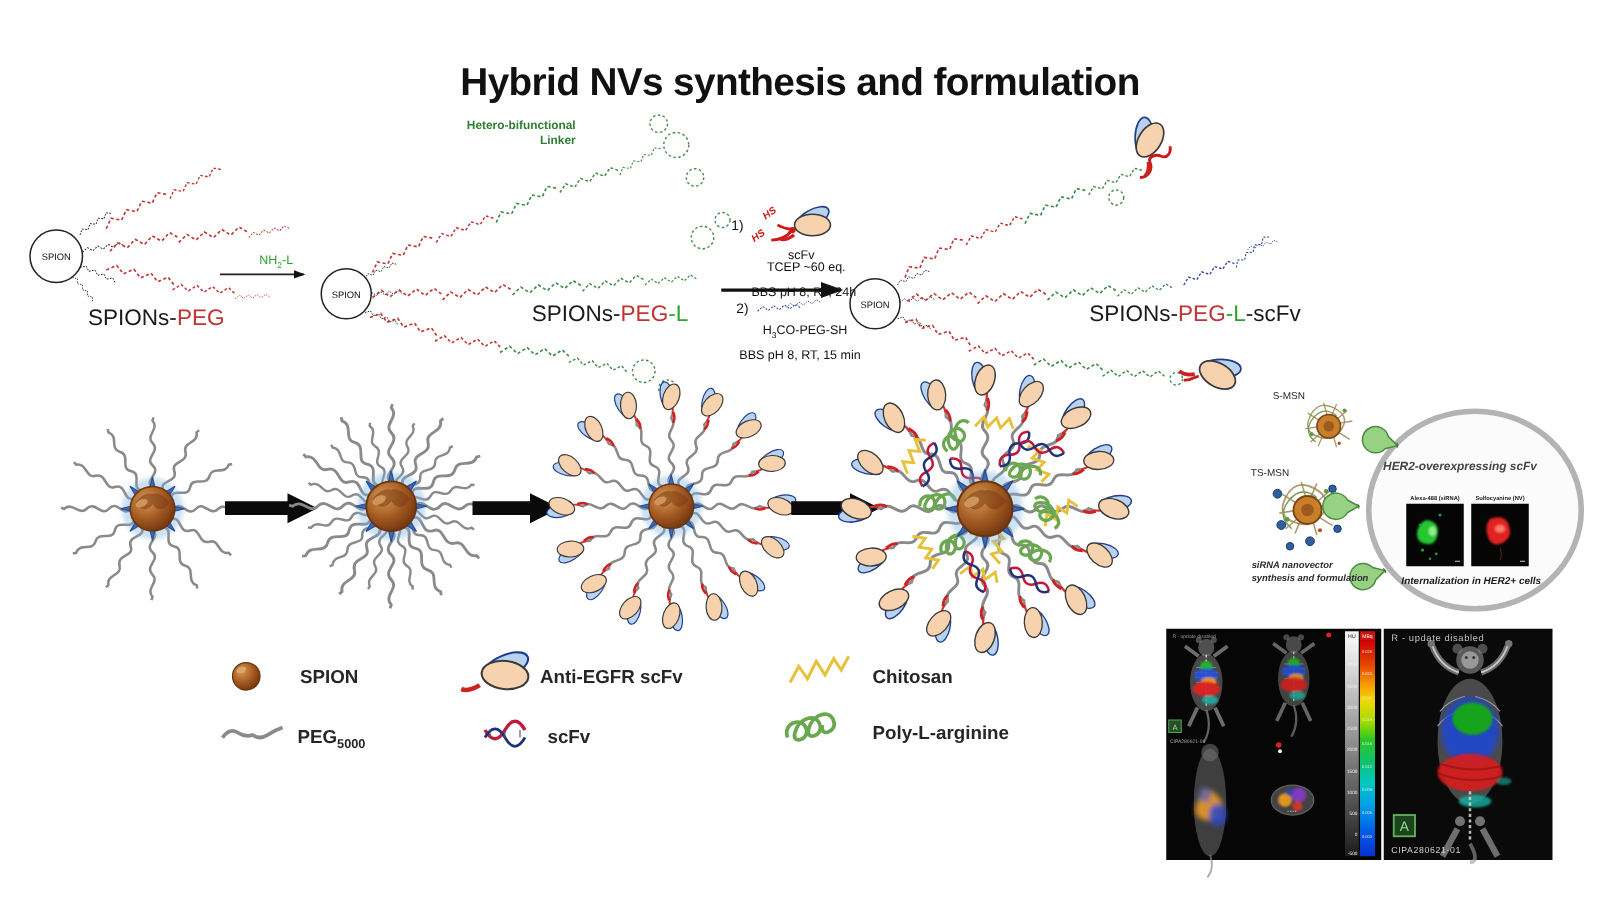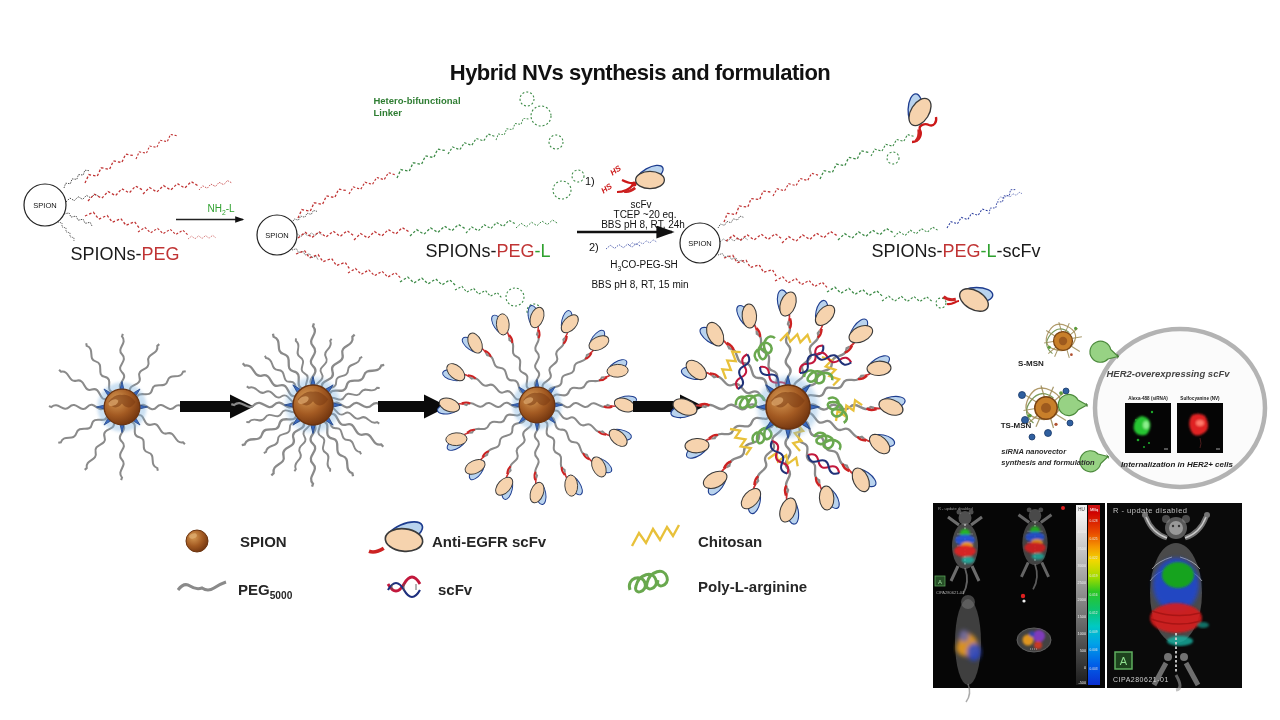--- a/index.html
+++ b/index.html
@@ -2,30 +2,30 @@
 <html><head>
 <meta charset="utf-8">
 <style>
   html,body{margin:0;padding:0;}
   body{width:1280px;height:720px;position:relative;overflow:hidden;background:#ffffff;
        font-family:"Liberation Sans",sans-serif;}
   svg text{font-family:"Liberation Sans",sans-serif;}
   .ov{position:absolute;white-space:nowrap;}
   .ctr{transform:translateX(-50%);}
   .red{color:#c03434;} .grn{color:#2fa12f;} .dgrn{color:#2e7d32;} .blu{color:#2a3d9e;}
-  #title{left:640px;top:60px;font-size:22px;font-weight:800;color:#111;letter-spacing:-0.5px;}
+  #title{left:640px;top:48px;font-size:31px;font-weight:800;color:#111;letter-spacing:-0.5px;}
   .slabel{font-size:18px;color:#1a1a1a;}
   .rxn{font-size:10px;color:#111;text-align:center;}
   .stepnum{font-size:11px;color:#111;}
   .hs{font-size:8px;font-weight:700;font-style:italic;color:#cc1818;transform:rotate(-35deg);}
-  .linker{font-size:9.5px;font-weight:700;text-align:left;line-height:1.3;}
+  .linker{font-size:9.5px;font-weight:700;text-align:right;line-height:1.3;}
   .leglabel{font-size:15px;font-weight:700;color:#262626;}
   sub{font-size:68%;margin-top:24px;}
   .msncap{font-weight:700;font-style:italic;color:#2b2b2b;text-align:left;}
-  .msnname{font-size:8px;font-weight:700;color:#222;margin-top:47px;}
+  .msnname{font-size:8px;font-weight:400;color:#222;}
 </style>
 </head>
 <body>
 
 <svg width="1280" height="720" viewBox="0 0 1280 720" style="position:absolute;left:0;top:0">
   <defs>
     <radialGradient id="gSpion" cx="35%" cy="32%" r="75%">
       <stop offset="0%" stop-color="#d79a54"></stop>
         <stop offset="55%" stop-color="#a35a22"></stop>
         <stop offset="100%" stop-color="#6f330e"></stop>
@@ -485,22 +485,22 @@
 <div class="ov ctr grn" style="left:221px;top:203px;font-size:10px"><span>NH</span><sub>2</sub><span>-L</span></div>
 <div class="ov ctr linker dgrn" style="left:417px;top:95px">
     <div>Hetero-bifunctional</div>
     <div>Linker</div>
   </div>
 
 <div class="ov stepnum" style="left:585px;top:175px">1)</div>
 <div class="ov hs" style="left:610px;top:166px">HS</div>
 <div class="ov hs" style="left:601px;top:184px">HS</div>
 <div class="ov ctr rxn" style="left:641px;top:199px">scFv</div>
-<div class="ov ctr rxn" style="left:645px;top:209px">TCEP ~20 eq.</div>
-<div class="ov ctr rxn" style="left:643px;top:219px">BBS pH 8, RT, 24h</div>
+<div class="ov ctr rxn" style="left:645px;top:209px">TCEP ~60 eq.</div>
+<div class="ov ctr rxn" style="left:643px;top:229px">BBS pH 8, RT, 24h</div>
 <div class="ov stepnum" style="left:589px;top:241px">2)</div>
 <div class="ov ctr rxn blu" style="left:644px;top:259px"><span>H</span><sub>3</sub><span>CO-PEG-SH</span></div>
 <div class="ov ctr rxn" style="left:640px;top:279px">BBS pH 8, RT, 15 min</div>
 
 <div class="ov leglabel" style="left:240px;top:533px">SPION</div>
 <div class="ov leglabel" style="left:238px;top:581px"><span>PEG</span><sub>5000</sub></div>
 <div class="ov leglabel" style="left:432px;top:533px">Anti-EGFR scFv</div>
 <div class="ov leglabel" style="left:438px;top:581px">scFv</div>
 <div class="ov leglabel" style="left:698px;top:533px">Chitosan</div>
 <div class="ov leglabel" style="left:698px;top:578px">Poly-L-arginine</div>

